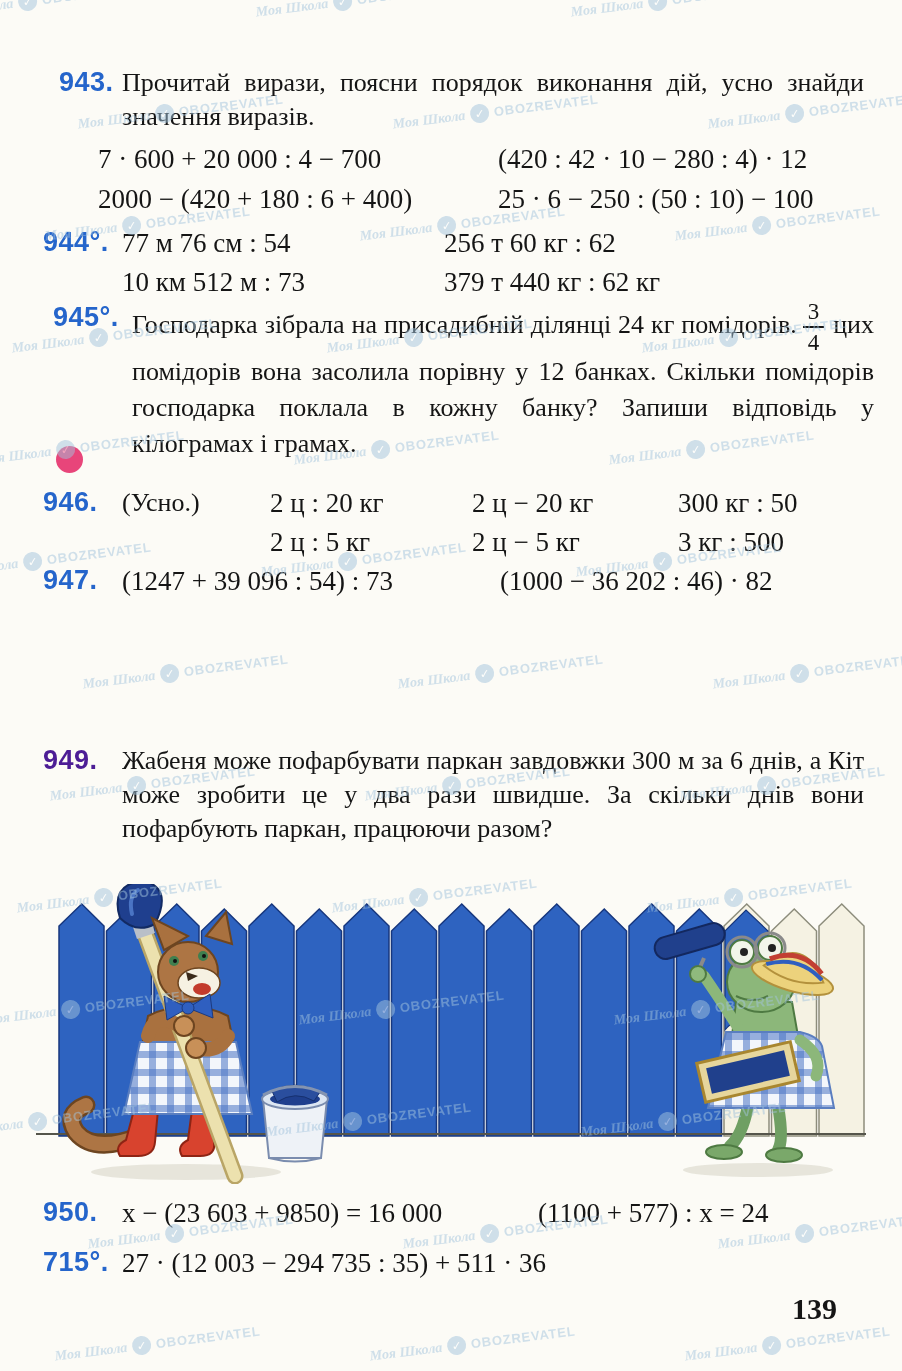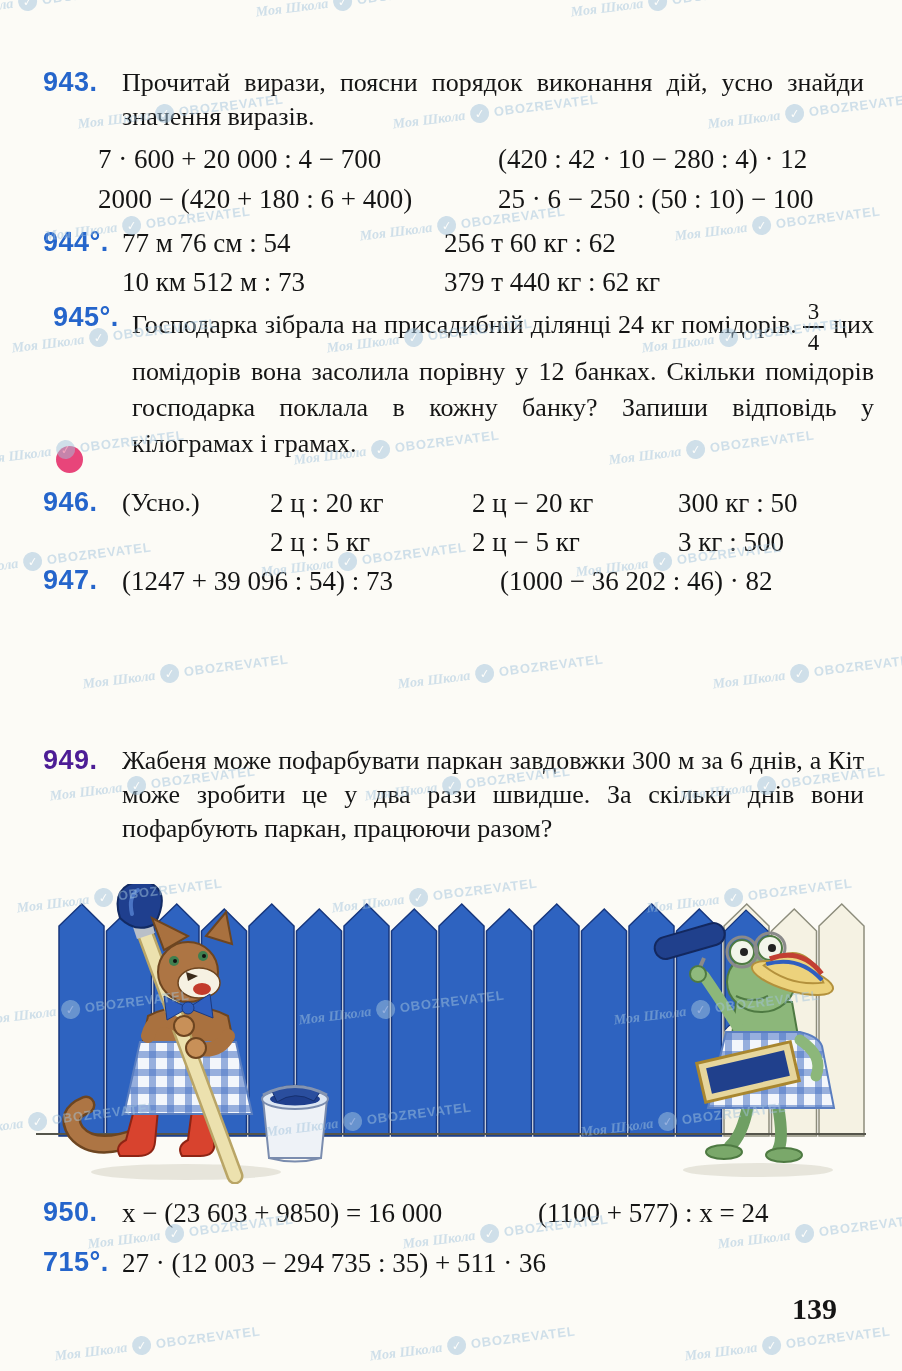--- a/index.html
+++ b/index.html
@@ -35,21 +35,21 @@
   .bullet-dot{position:absolute; left:56px; top:446px; width:27px; height:27px; border-radius:50%; z-index:3;}
   .pagenum{position:absolute; left:792px; top:1292px; font-size:30px; font-weight:bold; z-index:2;}
   .illustration{position:absolute; left:36px; top:884px; width:830px; height:300px; z-index:1;}
 </style>
 </head>
 <body>
 
 <div class="page">
 
   <div class="ex" style="top:66px;">
-    <span class="ex-num" style="color: rgb(37, 101, 203);">943.</span>
+    <span class="ex-num" style="color: rgb(37, 101, 203); margin-left: 16px;">943.</span>
     <div class="ex-body">Прочитай вирази, поясни порядок виконання дій, усно знайди значення виразів.</div>
     <div class="grid2">
       <span class="expr">7 · 600 + 20 000 : 4 − 700</span>
       <span class="expr">(420 : 42 · 10 − 280 : 4) · 12</span>
       <span class="expr">2000 − (420 + 180 : 6 + 400)</span>
       <span class="expr">25 · 6 − 250 : (50 : 10) − 100</span>
     </div>
   </div>
 
   <div class="ex" style="top:226px;">

